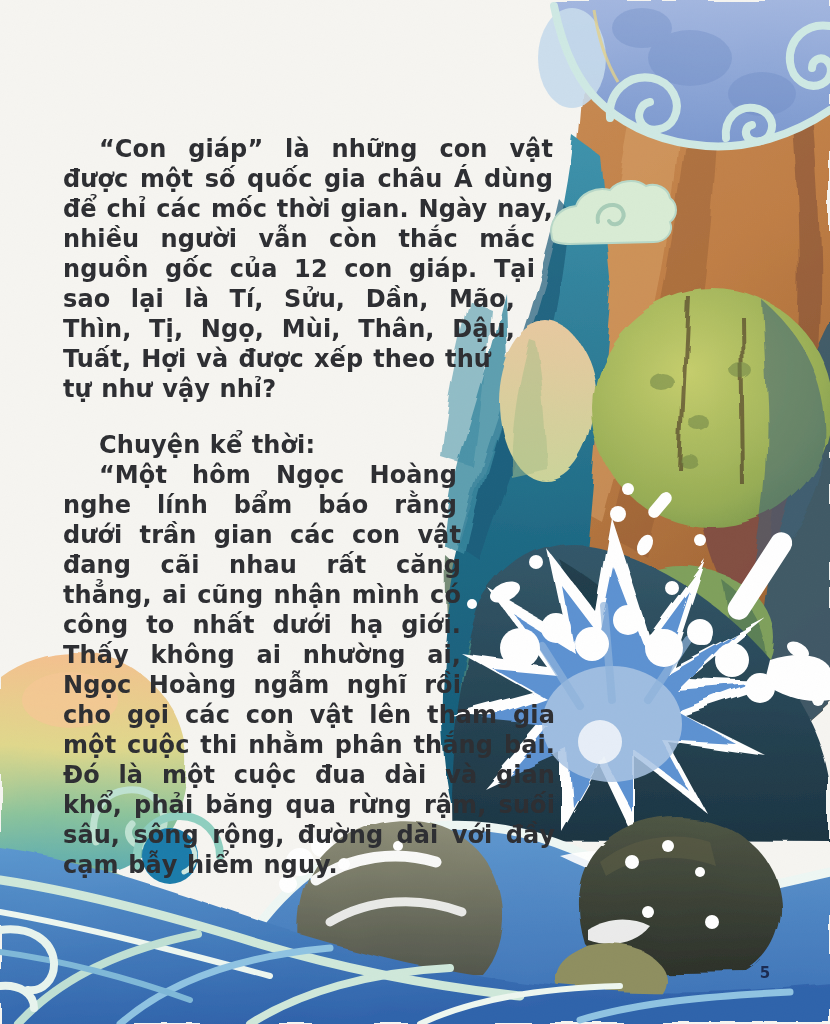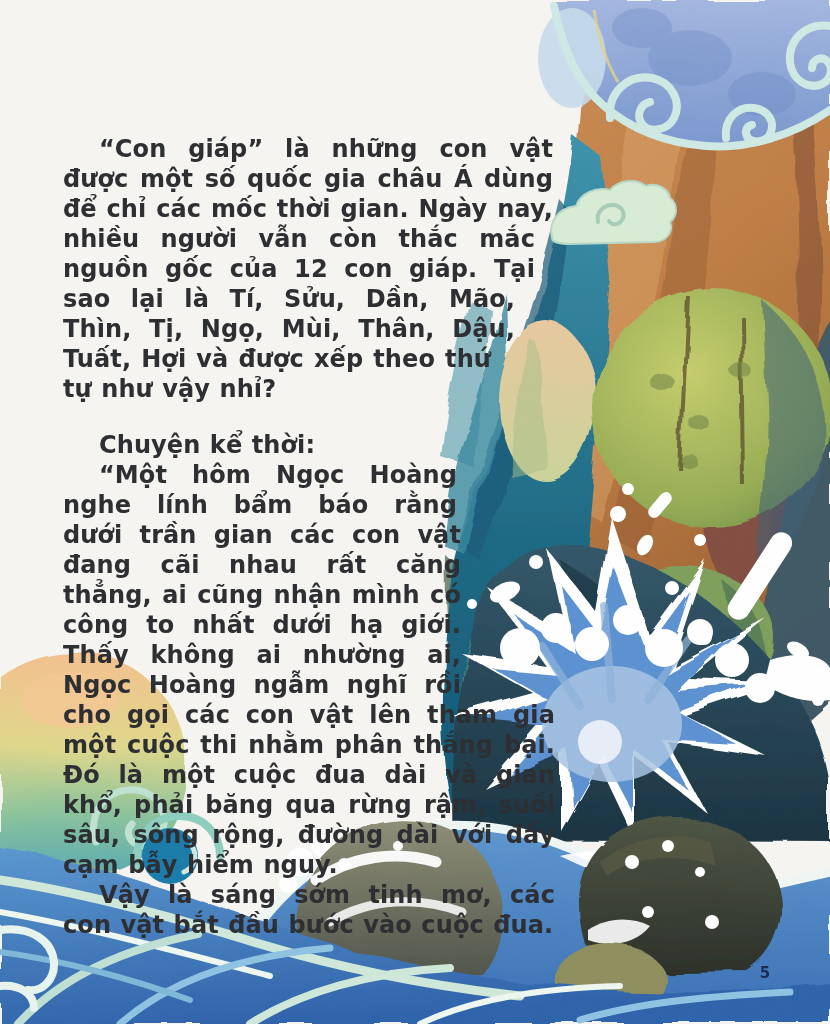--- a/index.html
+++ b/index.html
@@ -264,16 +264,15 @@
   <span class="shim s1"></span>
   <span class="shim s2"></span>
   <span class="shim s3"></span>
   <span class="shim s4"></span>
   <span class="shim s5"></span>
   <span class="shim s6"></span>
   <span class="shim s7"></span>
   <p>“Con giáp” là những con vật được một số quốc gia châu Á dùng để chỉ các mốc thời gian. Ngày nay, nhiều người vẫn còn thắc mắc nguồn gốc của 12 con giáp. Tại sao lại là Tí, Sửu, Dần, Mão, Thìn, Tị, Ngọ, Mùi, Thân, Dậu, Tuất, Hợi và được xếp theo thứ tự như vậy nhỉ?</p>
   <p class="lead-gap">Chuyện kể thời:</p>
   <p>“Một hôm Ngọc Hoàng nghe lính bẩm báo rằng dưới trần gian các con vật đang cãi nhau rất căng thẳng, ai cũng nhận mình có công to nhất dưới hạ giới. Thấy không ai nhường ai, Ngọc Hoàng ngẫm nghĩ rồi cho gọi các con vật lên tham gia một cuộc thi nhằm phân thắng bại. Đó là một cuộc đua dài và gian khổ, phải băng qua rừng rậm, suối sâu, sông rộng, đường dài với đầy cạm bẫy hiểm nguy.</p>
-  <p>Vậy là sáng sớm tinh mơ, các con vật bắt đầu bước vào cuộc đua.</p>
 </div>
 
 <div class="page-num">5</div>
 
 </body></html>

